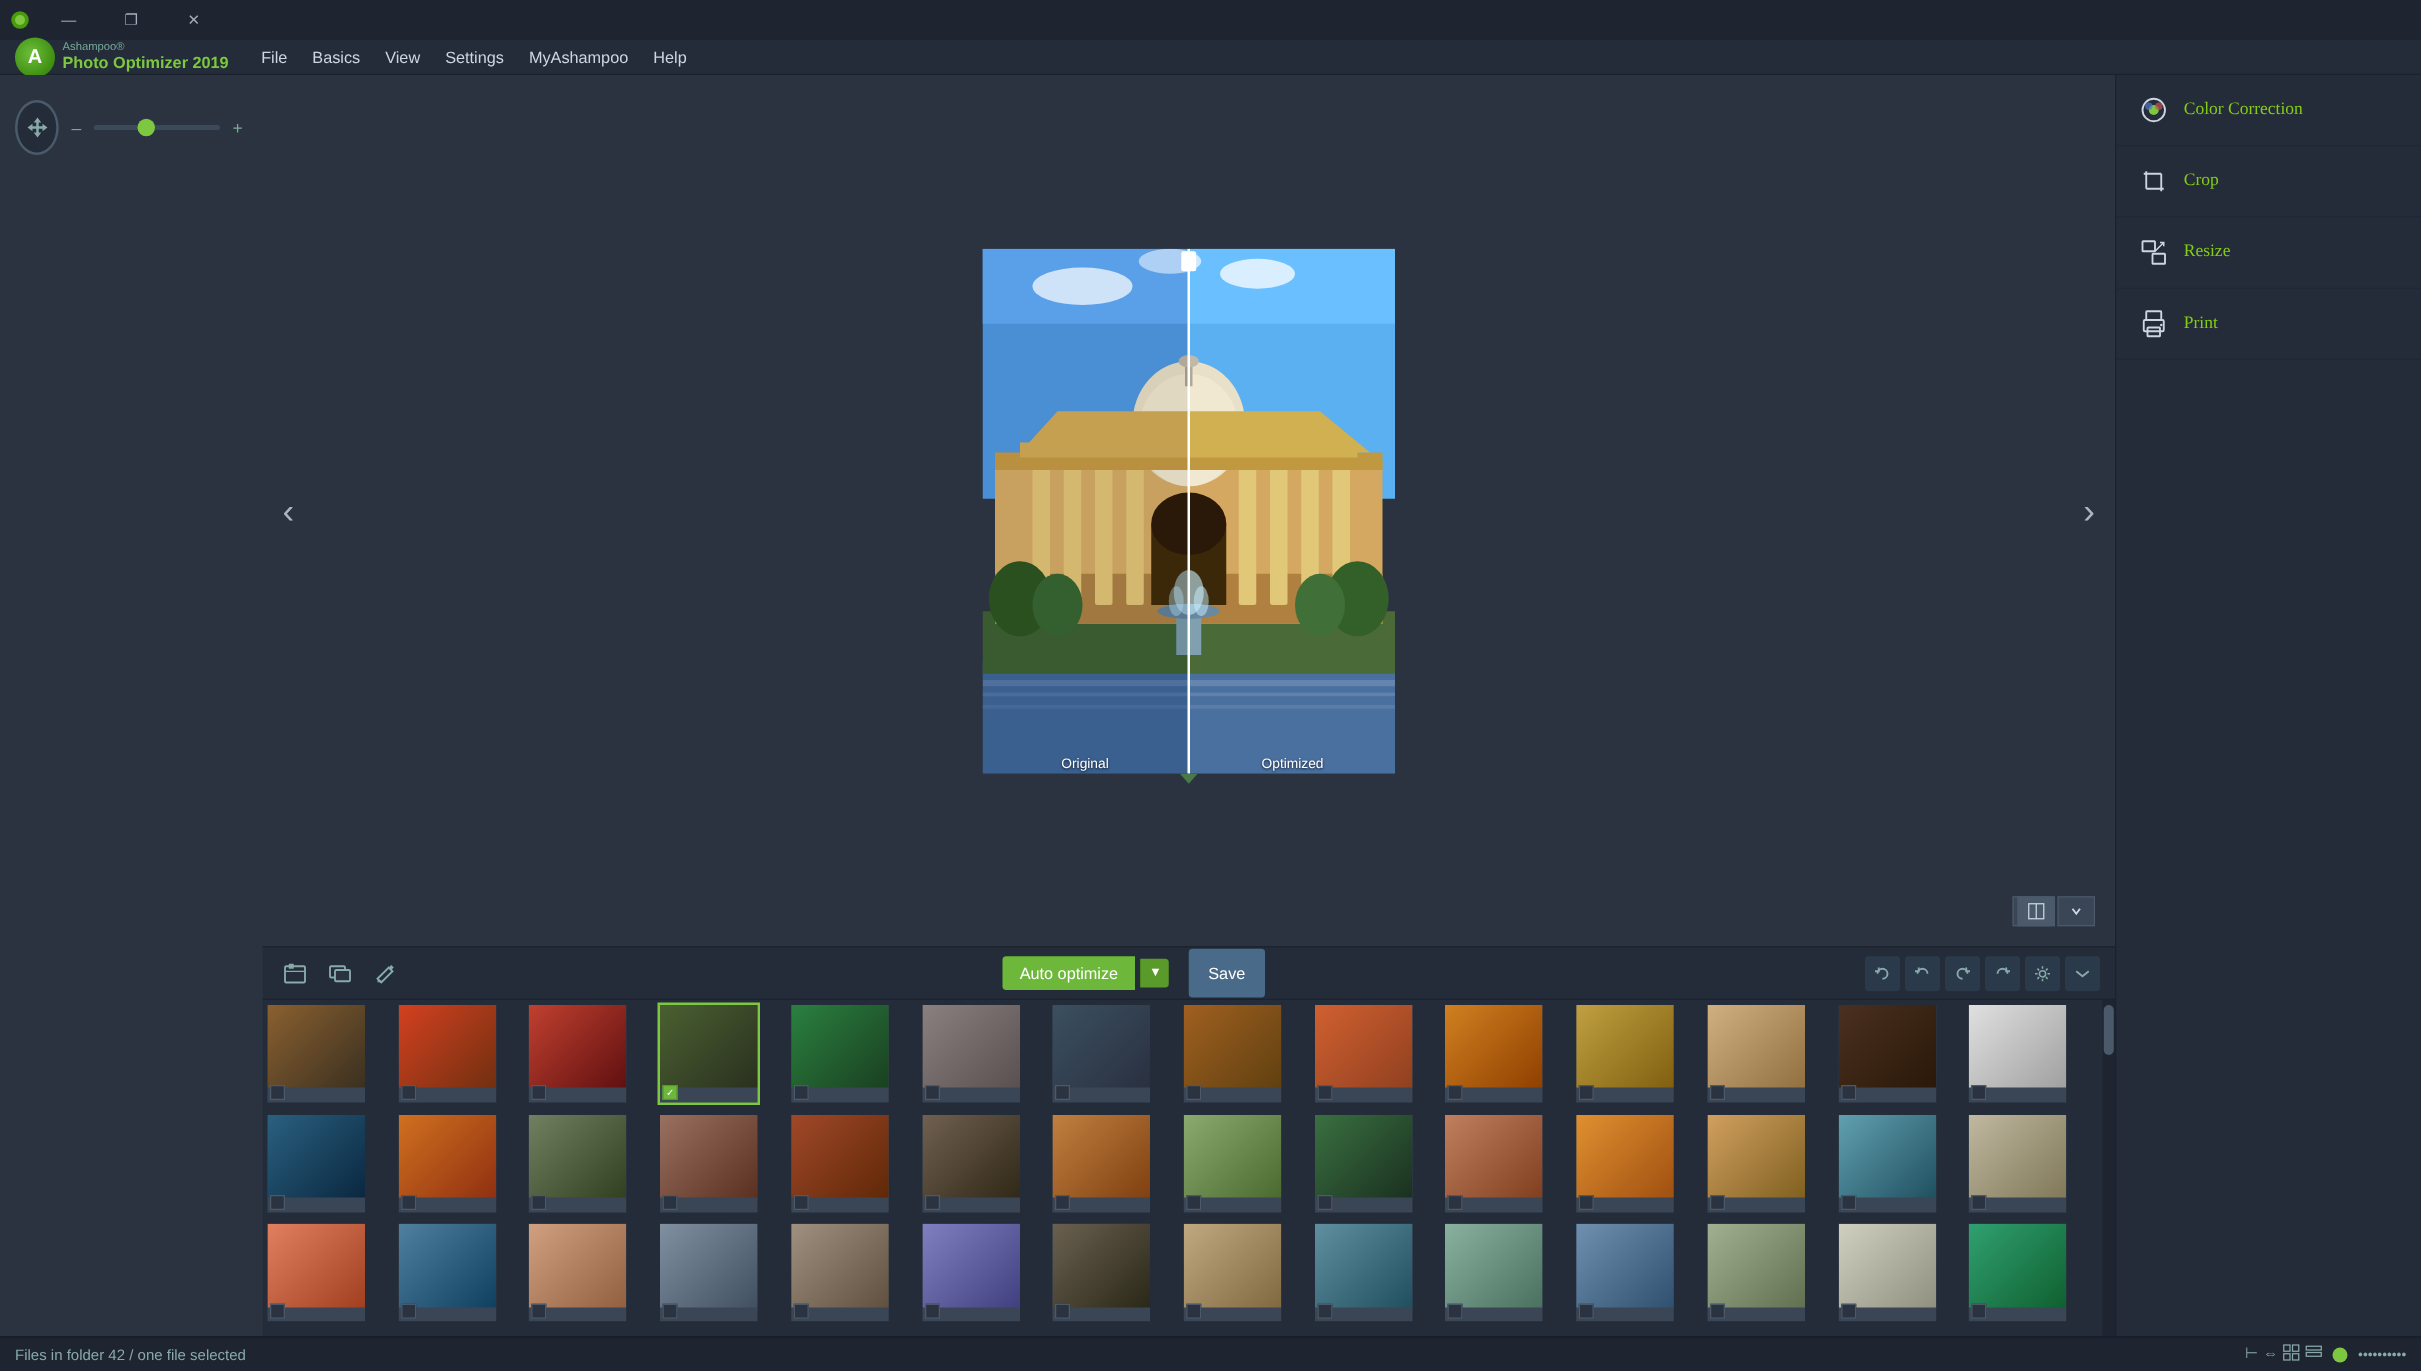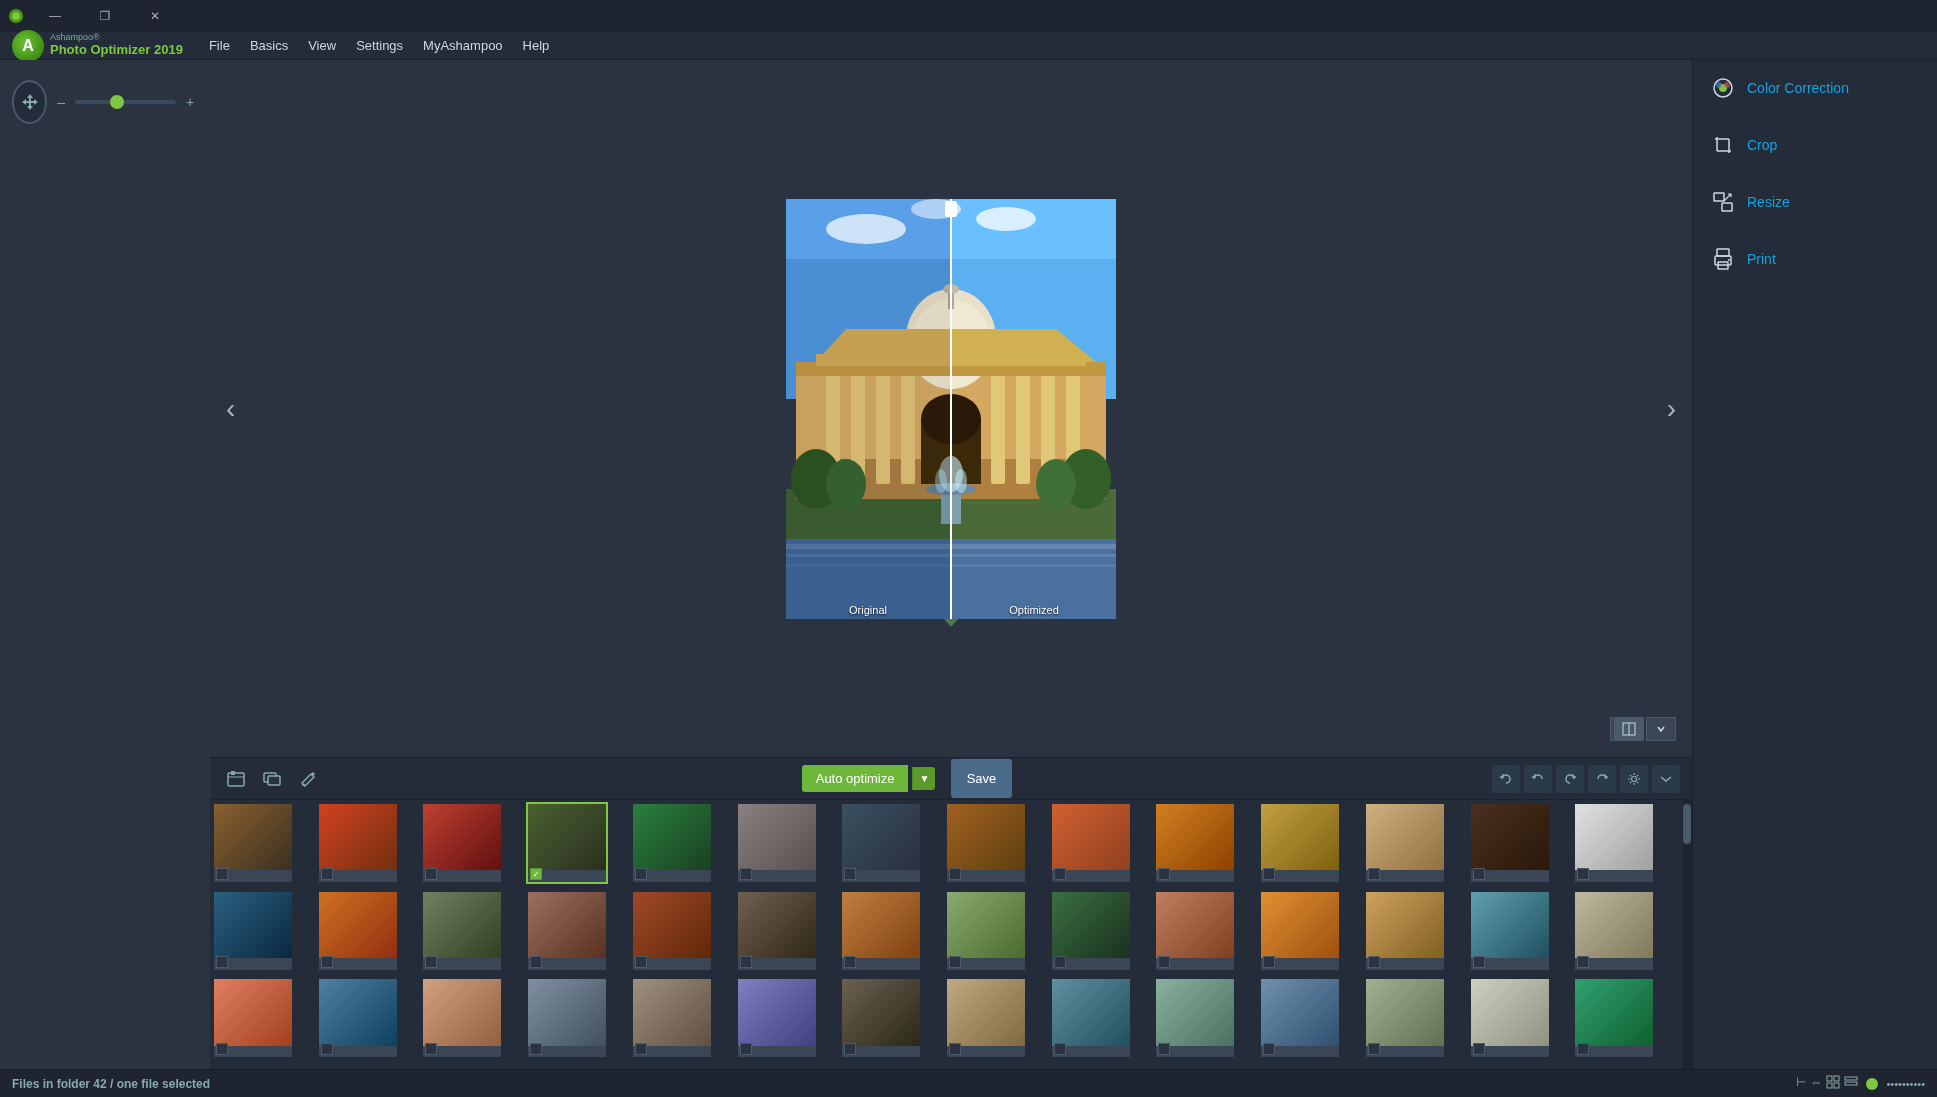--- a/index.html
+++ b/index.html
@@ -341,41 +341,41 @@
       width: 28px;
       height: 28px;
       display: flex;
       align-items: center;
       justify-content: center;
       font-size: 18px;
       color: #cdd6e0;
     }
     .rp-label {
       font-size: 14px;
-      color: #0ea5e9;
+      color: #84cc16;
+      font-family: Liberation Serif, serif;
     }
 
     
     .status-bar {
       height: 28px;
       background: #1e2530;
       display: flex;
       align-items: center;
       justify-content: space-between;
       padding: 0 12px;
       border-top: 1px solid #141c28;
       position: absolute;
       bottom: 0;
       left: 0;
       right: 0;
     }
     .status-text {
       font-size: 12px;
       color: #8aa;
-      font-weight: bold;
     }
     .status-right {
       display: flex;
       align-items: center;
       gap: 8px;
     }
     .status-icons {
       display: flex;
       gap: 4px;
     }

